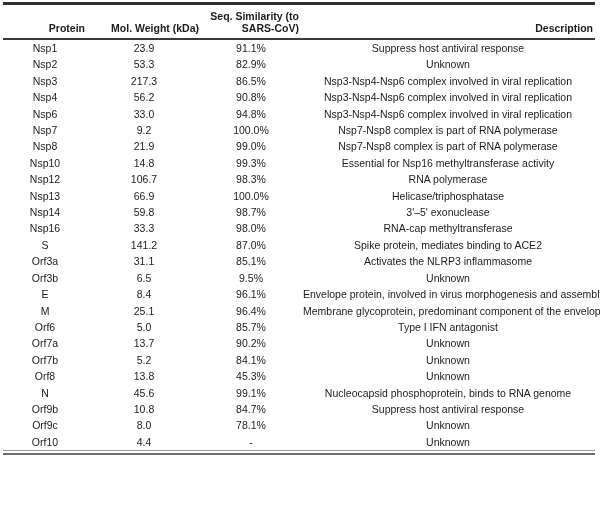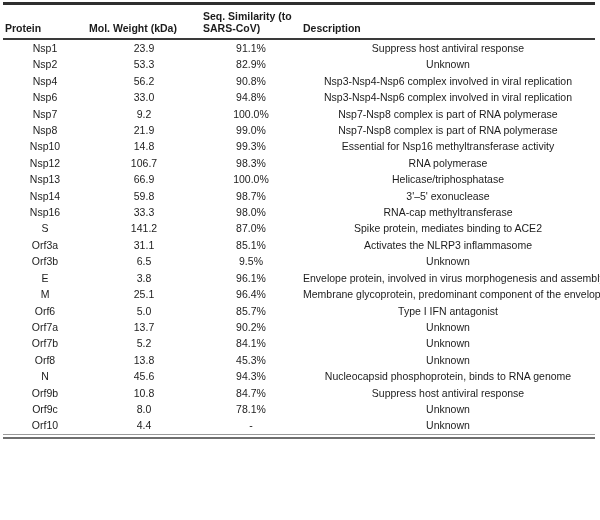--- a/index.html
+++ b/index.html
@@ -25,21 +25,21 @@
     border-bottom: 1px solid #9a9a9a;
   }
   col.c-protein { width: 84px; }
   col.c-weight  { width: 114px; }
   col.c-seq     { width: 100px; }
   col.c-desc    { width: 294px; }
   thead th {
     font-size: 10.5px;
     font-weight: bold;
     line-height: 12px;
-    text-align: left;
+    text-align: right;
     vertical-align: bottom;
     padding: 5px 2px 4px;
     border-bottom: 2px solid #3a3a3a;
     color: #1c1c1c;
   }
   tbody td {
     font-size: 10.5px;
     line-height: 16.4px;
     height: 16.4px;
     padding: 0 2px;
@@ -83,20 +83,26 @@
     <td>Suppress host antiviral response</td>
   </tr>
 
   <tr>
     <td>Nsp2</td>
     <td>53.3</td>
     <td>82.9%</td>
     <td>Unknown</td>
   </tr>
 
+  <tr>
+    <td>Nsp3</td>
+    <td>217.3</td>
+    <td>86.5%</td>
+    <td>Nsp3-Nsp4-Nsp6 complex involved in viral replication</td>
+  </tr>
 
   <tr>
     <td>Nsp4</td>
     <td>56.2</td>
     <td>90.8%</td>
     <td>Nsp3-Nsp4-Nsp6 complex involved in viral replication</td>
   </tr>
 
 
   <tr>
@@ -174,21 +180,21 @@
 
   <tr>
     <td>Orf3b</td>
     <td>6.5</td>
     <td>9.5%</td>
     <td>Unknown</td>
   </tr>
 
   <tr>
     <td>E</td>
-    <td>3.8</td>
+    <td>8.4</td>
     <td>96.1%</td>
     <td>Envelope protein, involved in virus morphogenesis and assembly</td>
   </tr>
 
   <tr>
     <td>M</td>
     <td>25.1</td>
     <td>96.4%</td>
     <td>Membrane glycoprotein, predominant component of the envelope</td>
   </tr>
@@ -217,21 +223,21 @@
   <tr>
     <td>Orf8</td>
     <td>13.8</td>
     <td>45.3%</td>
     <td>Unknown</td>
   </tr>
 
   <tr>
     <td>N</td>
     <td>45.6</td>
-    <td>94.3%</td>
+    <td>99.1%</td>
     <td>Nucleocapsid phosphoprotein, binds to RNA genome</td>
   </tr>
 
   <tr>
     <td>Orf9b</td>
     <td>10.8</td>
     <td>84.7%</td>
     <td>Suppress host antiviral response</td>
   </tr>
 

